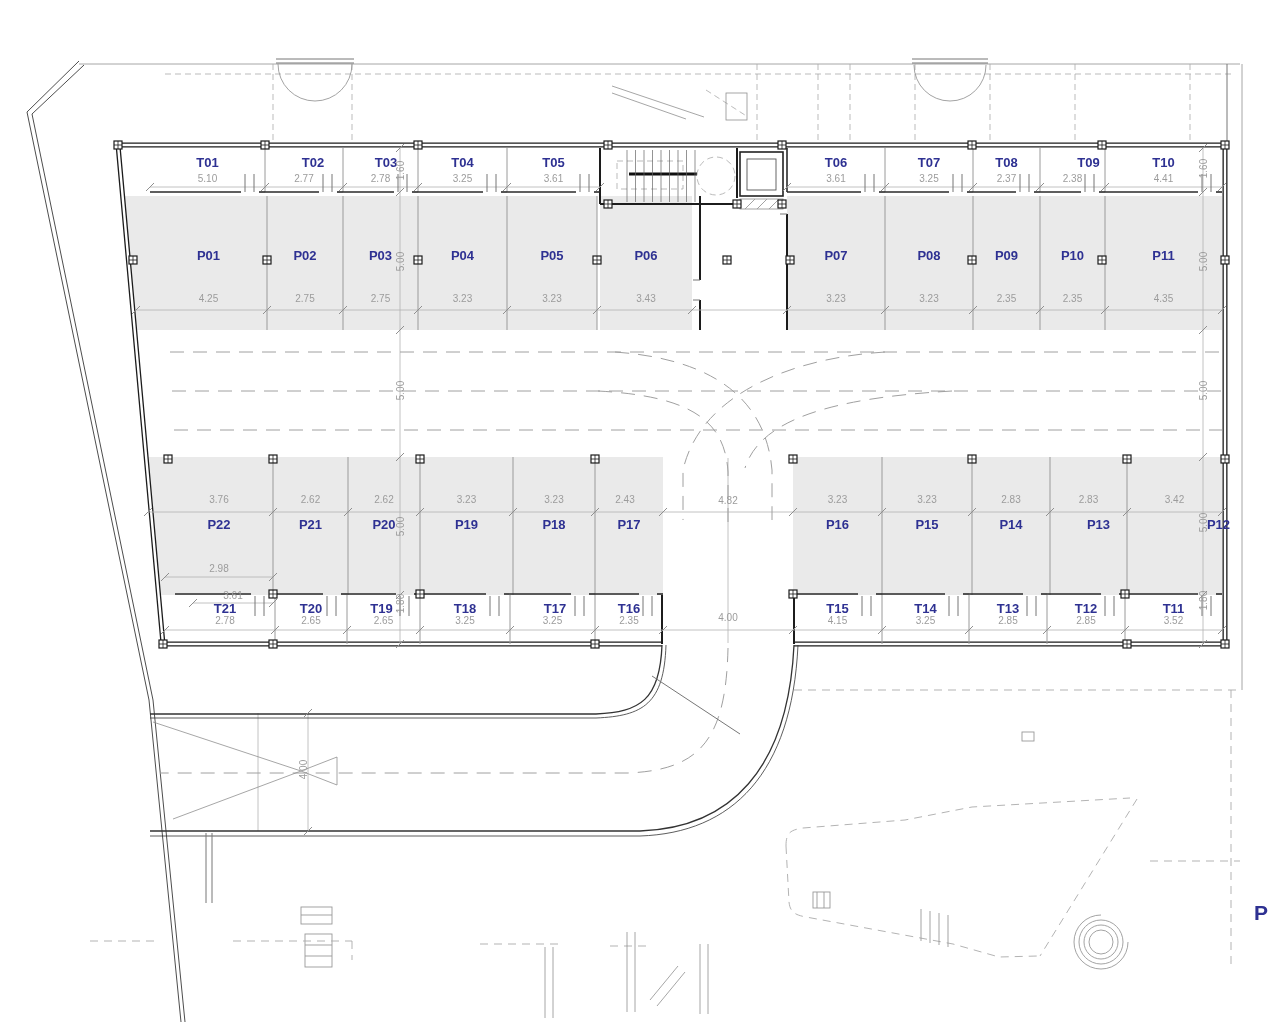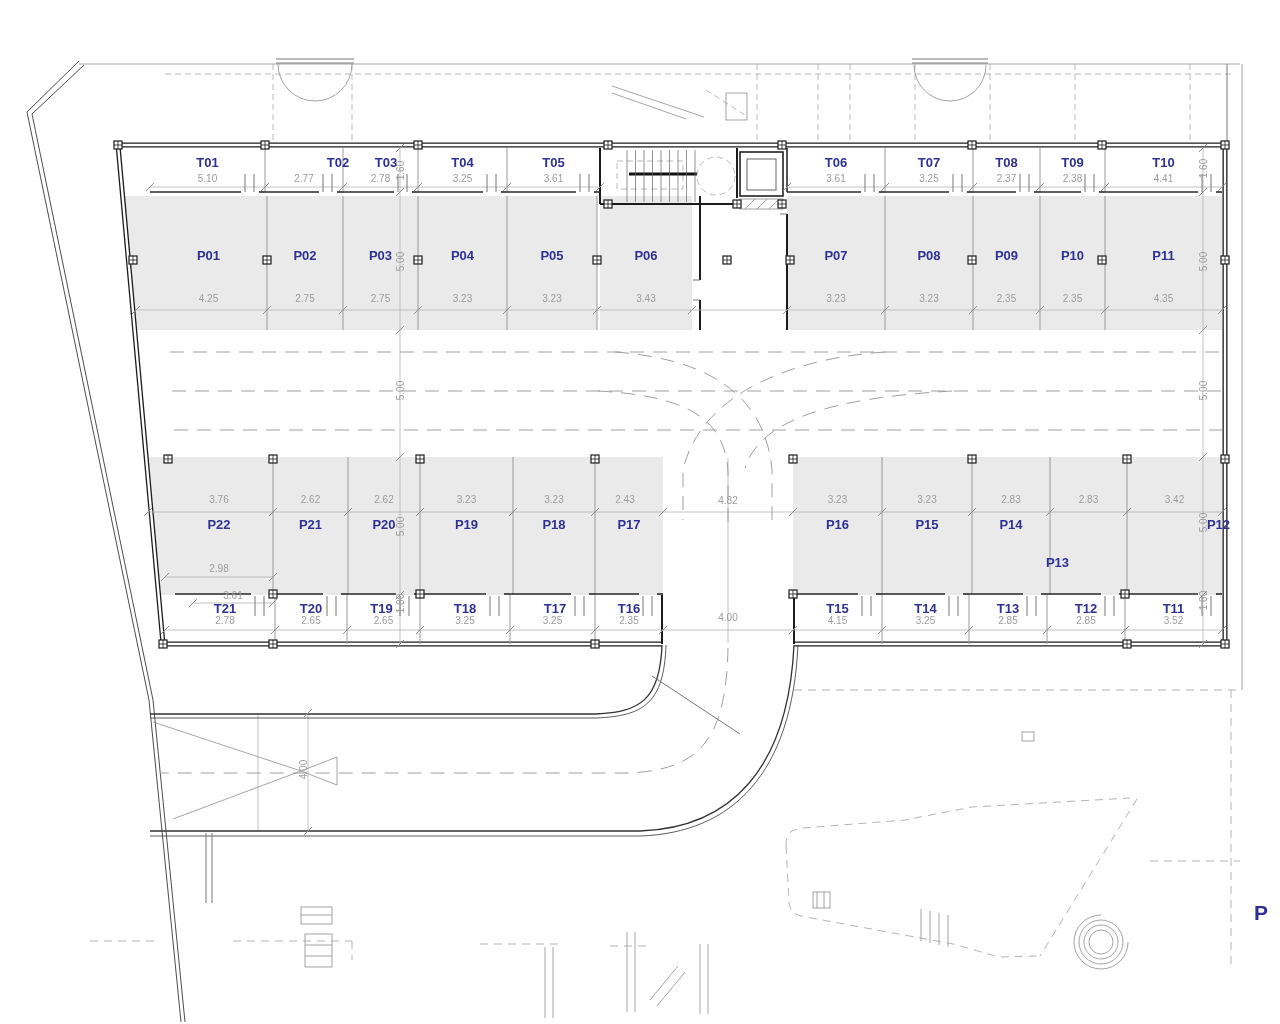--- a/index.html
+++ b/index.html
@@ -523,35 +523,35 @@
         <line x1="161" y1="581" x2="169" y2="573" class="tick"></line>
         <line x1="269" y1="581" x2="277" y2="573" class="tick"></line>
         <line x1="189" y1="607" x2="197" y2="599" class="tick"></line>
         <line x1="269" y1="607" x2="277" y2="599" class="tick"></line>
       </g>
   </svg>
 
   <div id="labels-layer">
       <span class="u-label" style="left: 150px; top: 155px; width: 115px;">T01</span>
       <span class="u-dim" style="left: 150px; top: 173px; width: 115px;">5.10</span>
-      <span class="u-label" style="left: 265px; top: 155px; width: 96px; margin-left: 25px;">T02</span>
+      <span class="u-label" style="left: 265px; top: 155px; width: 96px;">T02</span>
       <span class="u-dim" style="left: 265px; top: 173px; width: 78px;">2.77</span>
       <span class="u-label" style="left: 343px; top: 155px; width: 86px;">T03</span>
       <span class="u-dim" style="left: 343px; top: 173px; width: 75px;">2.78</span>
       <span class="u-label" style="left: 418px; top: 155px; width: 89px;">T04</span>
       <span class="u-dim" style="left: 418px; top: 173px; width: 89px;">3.25</span>
       <span class="u-label" style="left: 507px; top: 155px; width: 93px;">T05</span>
       <span class="u-dim" style="left: 507px; top: 173px; width: 93px;">3.61</span>
       <span class="u-label" style="left: 787px; top: 155px; width: 98px;">T06</span>
       <span class="u-dim" style="left: 787px; top: 173px; width: 98px;">3.61</span>
       <span class="u-label" style="left: 885px; top: 155px; width: 88px;">T07</span>
       <span class="u-dim" style="left: 885px; top: 173px; width: 88px;">3.25</span>
       <span class="u-label" style="left: 973px; top: 155px; width: 67px;">T08</span>
       <span class="u-dim" style="left: 973px; top: 173px; width: 67px;">2.37</span>
-      <span class="u-label" style="left: 1040px; top: 155px; width: 65px;">T09</span>
+      <span class="u-label" style="left: 1040px; top: 155px; width: 65px; padding-left: 16px;">T09</span>
       <span class="u-dim" style="left: 1040px; top: 173px; width: 65px;">2.38</span>
       <span class="u-label" style="left: 1105px; top: 155px; width: 117px;">T10</span>
       <span class="u-dim" style="left: 1105px; top: 173px; width: 117px;">4.41</span>
       <span class="u-label" style="left: 150px; top: 248px; width: 117px;">P01</span>
       <span class="u-dim" style="left: 150px; top: 293px; width: 117px;">4.25</span>
       <span class="u-label" style="left: 267px; top: 248px; width: 76px;">P02</span>
       <span class="u-dim" style="left: 267px; top: 293px; width: 76px;">2.75</span>
       <span class="u-label" style="left: 343px; top: 248px; width: 75px;">P03</span>
       <span class="u-dim" style="left: 343px; top: 293px; width: 75px;">2.75</span>
       <span class="u-label" style="left: 418px; top: 248px; width: 89px;">P04</span>
@@ -581,21 +581,21 @@
       <span class="u-label" style="left: 513px; top: 517px; width: 82px;">P18</span>
       <span class="u-dim" style="left: 513px; top: 494px; width: 82px;">3.23</span>
       <span class="u-label" style="left: 595px; top: 517px; width: 68px;">P17</span>
       <span class="u-dim" style="left: 595px; top: 494px; width: 60px;">2.43</span>
       <span class="u-label" style="left: 793px; top: 517px; width: 89px;">P16</span>
       <span class="u-dim" style="left: 793px; top: 494px; width: 89px;">3.23</span>
       <span class="u-label" style="left: 882px; top: 517px; width: 90px;">P15</span>
       <span class="u-dim" style="left: 882px; top: 494px; width: 90px;">3.23</span>
       <span class="u-label" style="left: 972px; top: 517px; width: 78px;">P14</span>
       <span class="u-dim" style="left: 972px; top: 494px; width: 78px;">2.83</span>
-      <span class="u-label" style="left: 1009px; top: 517px; width: 97px; margin-top: 38px;">P13</span>
+      <span class="u-label" style="left: 1050px; top: 517px; width: 97px;">P13</span>
       <span class="u-dim" style="left: 1050px; top: 494px; width: 77px;">2.83</span>
       <span class="u-label" style="left: 1127px; top: 517px; width: 95px; padding-left: 44px;">P12</span>
       <span class="u-dim" style="left: 1127px; top: 494px; width: 95px;">3.42</span>
       <span class="u-label" style="left: 175px; top: 601px; width: 100px;">T21</span>
       <span class="u-dim" style="left: 175px; top: 615px; width: 100px;">2.78</span>
       <span class="u-label" style="left: 275px; top: 601px; width: 72px;">T20</span>
       <span class="u-dim" style="left: 275px; top: 615px; width: 72px;">2.65</span>
       <span class="u-label" style="left: 347px; top: 601px; width: 69px;">T19</span>
       <span class="u-dim" style="left: 347px; top: 615px; width: 73px;">2.65</span>
       <span class="u-label" style="left: 420px; top: 601px; width: 90px;">T18</span>

